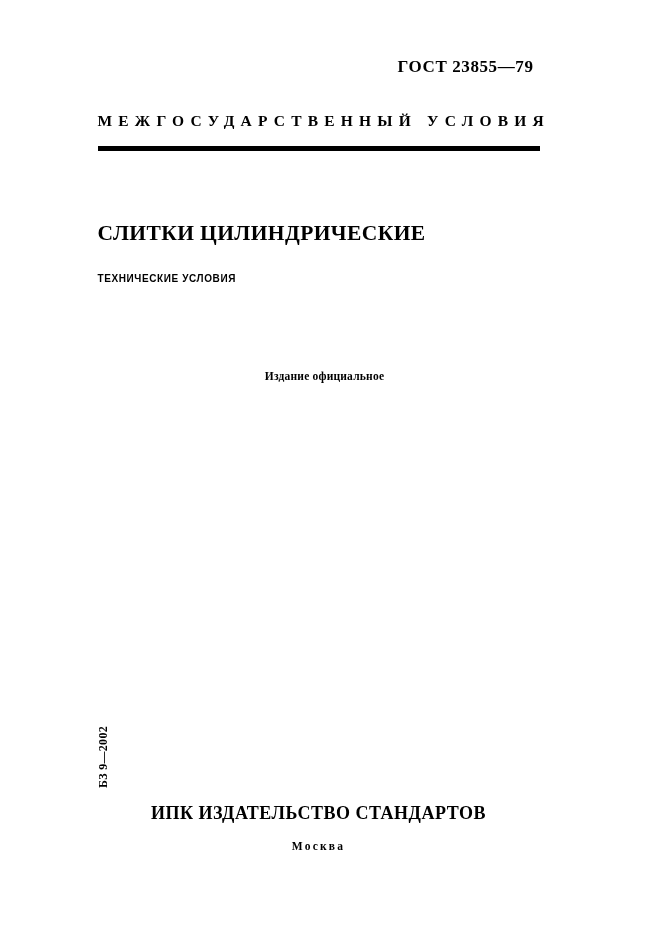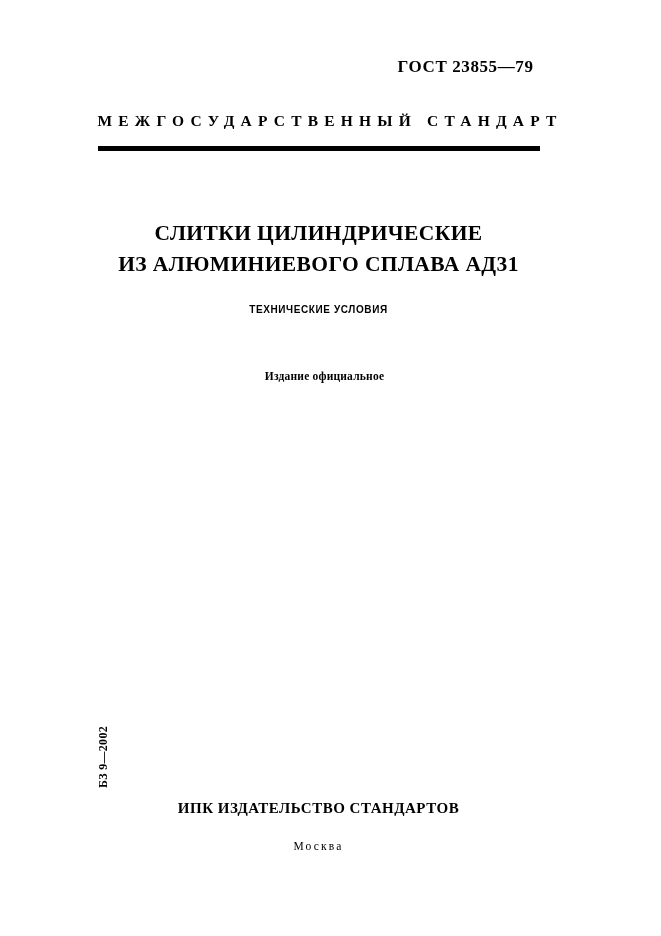--- a/index.html
+++ b/index.html
@@ -55,21 +55,20 @@
     height: 5px;
     background: #000000;
   }
 
   
   .title-block {
     position: absolute;
     top: 218px;
     left: 48px;
     right: 72px;
-    text-align: center;
   }
   .title-line {
     font-family: "Liberation Serif", serif;
     font-weight: bold;
     font-size: 21.5px;
     letter-spacing: 0.4px;
     line-height: 31px;
     white-space: nowrap;
   }
   .subtitle {
@@ -111,45 +110,44 @@
   .footer {
     position: absolute;
     bottom: 84px;
     left: 48px;
     right: 72px;
     text-align: center;
   }
   .publisher {
     font-family: "Liberation Serif", serif;
     font-weight: bold;
-    font-size: 15px;
+    font-size: 18px;
     letter-spacing: 0.5px;
   }
   .city {
-    margin-top: 23px;
+    margin-top: 16px;
     font-family: "Liberation Serif", serif;
-    font-weight: normal;
+    font-weight: bold;
     font-size: 11.5px;
     letter-spacing: 2.2px;
   }
 </style>
 </head>
 <body>
 
 <div class="page">
 
   <div class="gost-number">ГОСТ 23855—79</div>
 
-  <div class="interstate-line">МЕЖГОСУДАРСТВЕННЫЙ СТАНДАРТ</div>
+  <div class="interstate-line">МЕЖГОСУДАРСТВЕННЫЙ УСЛОВИЯ</div>
 
   <div class="rule"></div>
 
   <div class="title-block">
     <div class="title-line">СЛИТКИ ЦИЛИНДРИЧЕСКИЕ</div>
-    <div class="title-line">ИЗ АЛЮМИНИЕВОГО СПЛАВА АД31</div>
     <div class="subtitle">ТЕХНИЧЕСКИЕ УСЛОВИЯ</div>
   </div>
 
   <div class="official">Издание официальное</div>
 
   <div class="side-code">БЗ 9—2002</div>
 
   <div class="footer">
     <div class="publisher">ИПК ИЗДАТЕЛЬСТВО СТАНДАРТОВ</div>
     <div class="city">Москва</div>

